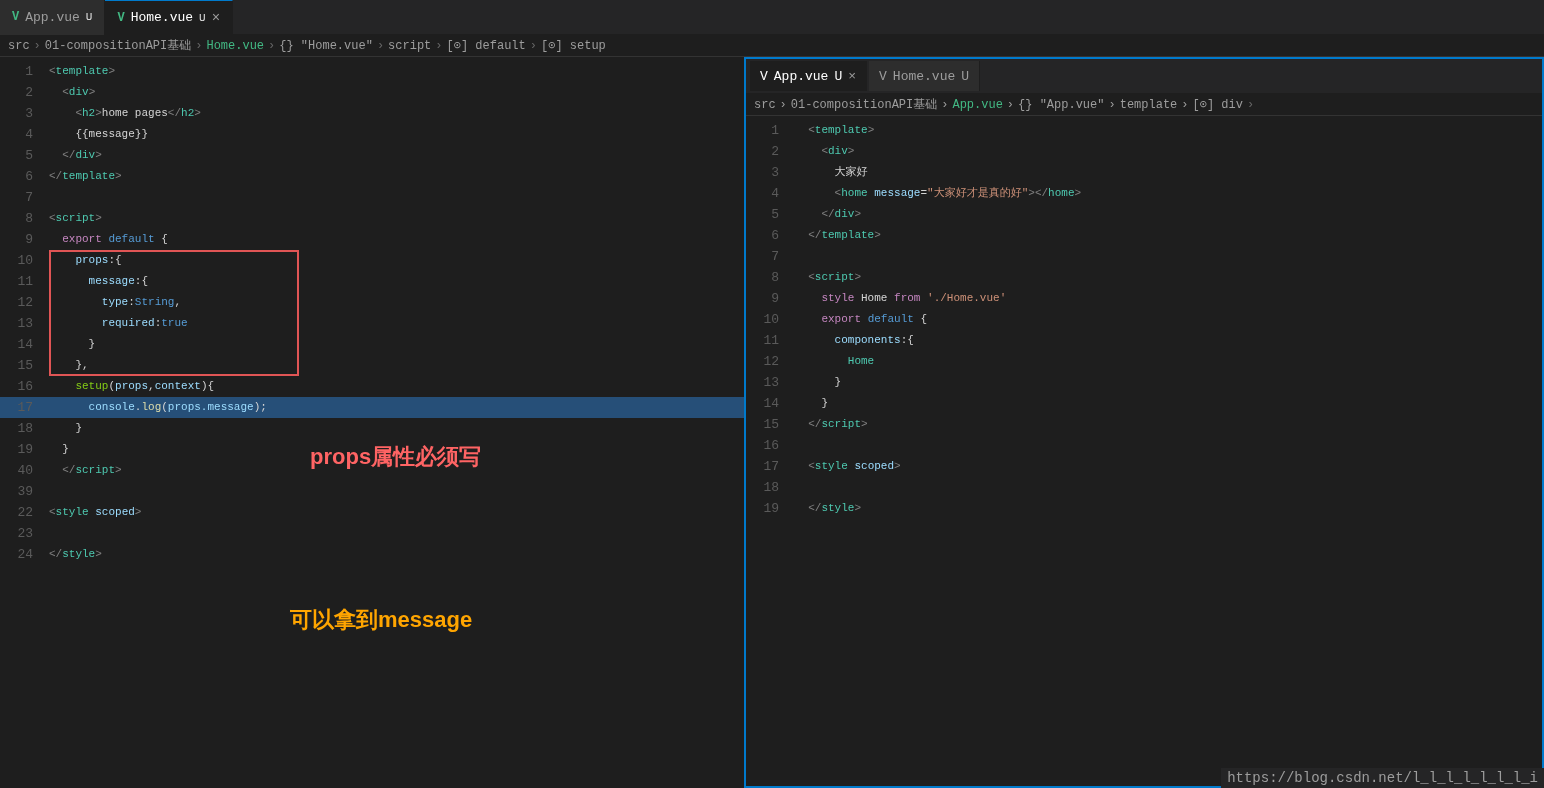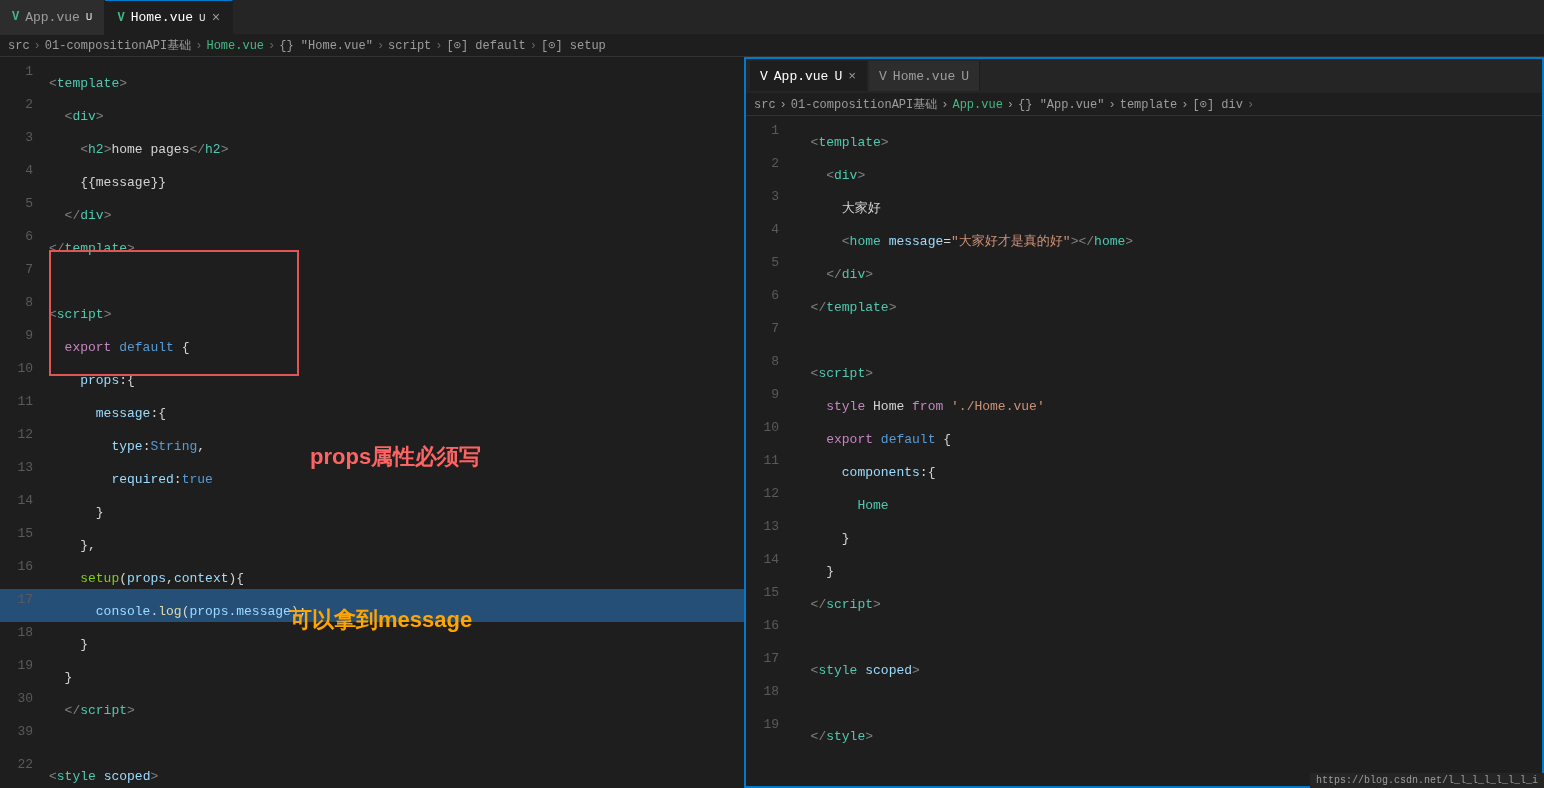--- a/index.html
+++ b/index.html
@@ -143,23 +143,22 @@
       min-width: 45px;
       color: #5a5a5a;
       text-align: right;
       padding-right: 12px;
       user-select: none;
       font-size: 13px;
     }
     .line-content {
       flex: 1;
       padding-left: 4px;
-      font-size: 13px;
+      font-size: 11px;
       white-space: pre;
-      margin-top: 12px;
     }
 
     
     .kw-tag { color: #808080; }           
     .kw-tagname { color: #4ec9b0; }  
     .kw-attr { color: #9cdcfe; }          
     .kw-string { color: #ce9178; }        
     .kw-export { color: #c586c0; }        
     .kw-default { color: #569cd6; }       
     .kw-from { color: #c586c0; }          
@@ -196,21 +195,21 @@
       pointer-events: none;
       z-index: 11;
     }
 
     
     .bottom-link {
       position: fixed;
       bottom: 0;
       right: 0;
       color: #9d9d9d;
-      font-size: 10px;
+      font-size: 14px;
       padding: 2px 6px;
       background: #252526;
     }
 
     .right-breadcrumb {
       display: flex;
       align-items: center;
       height: 22px;
       background: #1e1e1e;
       padding: 0 8px;
@@ -338,21 +337,21 @@
           </div>
           <div class="code-line">
             <span class="line-num">18</span>
             <span class="line-content"><span class="kw-text">    </span><span class="kw-text">}</span></span>
           </div>
           <div class="code-line">
             <span class="line-num">19</span>
             <span class="line-content"><span class="kw-text">  </span><span class="kw-text">}</span></span>
           </div>
           <div class="code-line">
-            <span class="line-num">30</span>
+            <span class="line-num">40</span>
             <span class="line-content"><span class="kw-tag">  &lt;/</span><span class="kw-tagname">script</span><span class="kw-tag">&gt;</span></span>
           </div>
           <div class="code-line">
             <span class="line-num">39</span>
             <span class="line-content"> </span>
           </div>
           <div class="code-line">
             <span class="line-num">22</span>
             <span class="line-content"><span class="kw-tag">&lt;</span><span class="kw-tagname">style</span><span class="kw-text"> </span><span class="kw-scope">scoped</span><span class="kw-tag">&gt;</span></span>
           </div>

